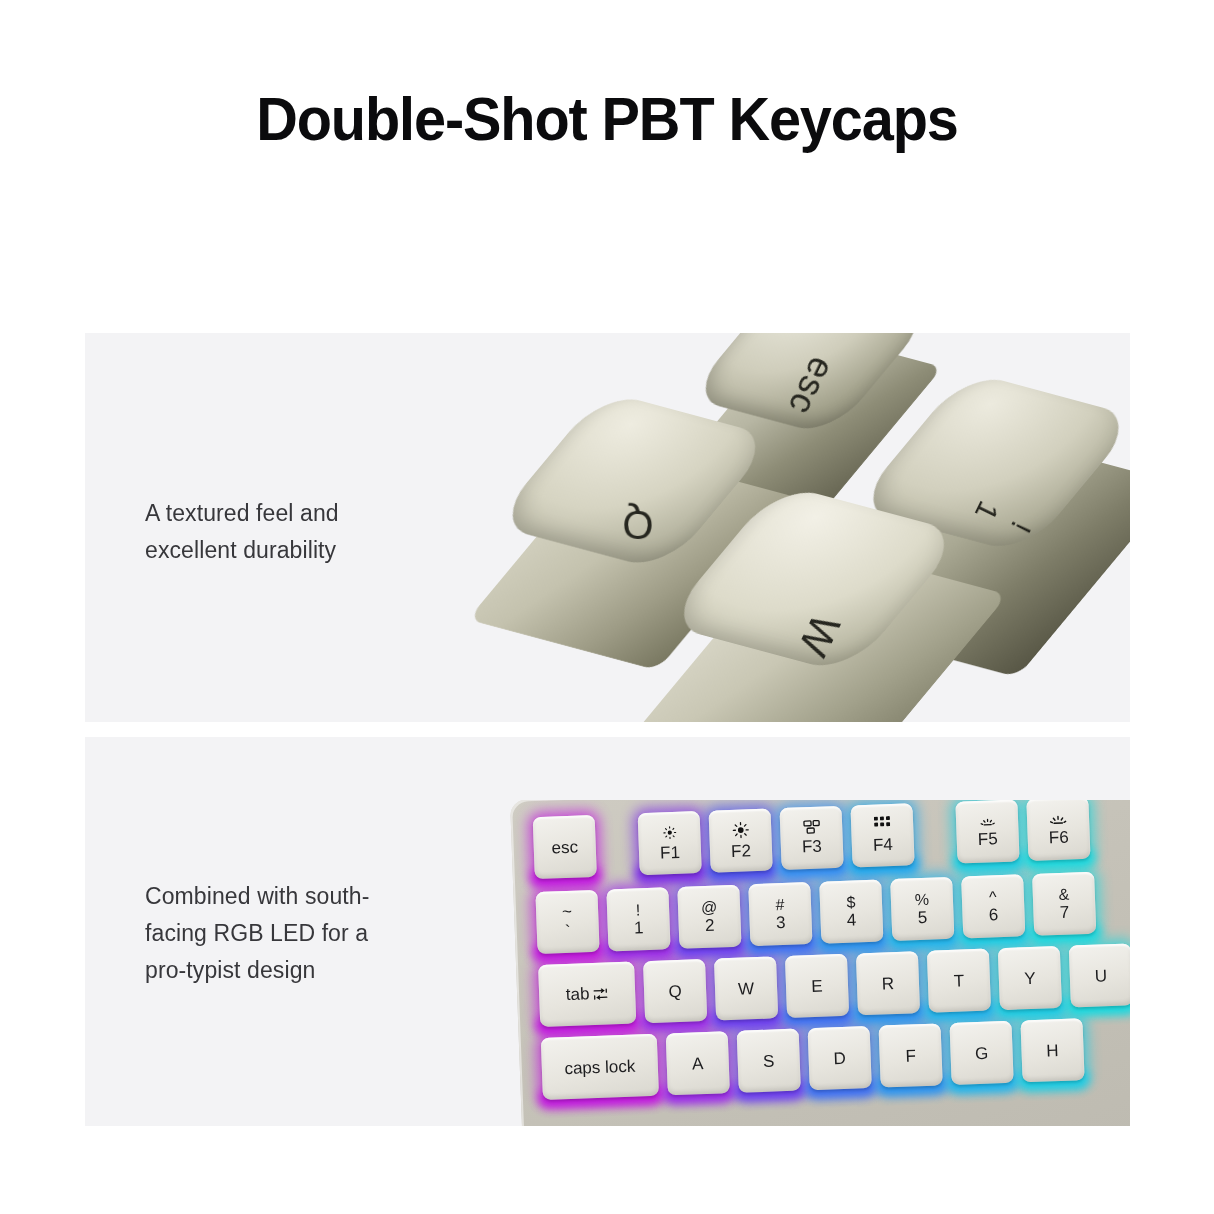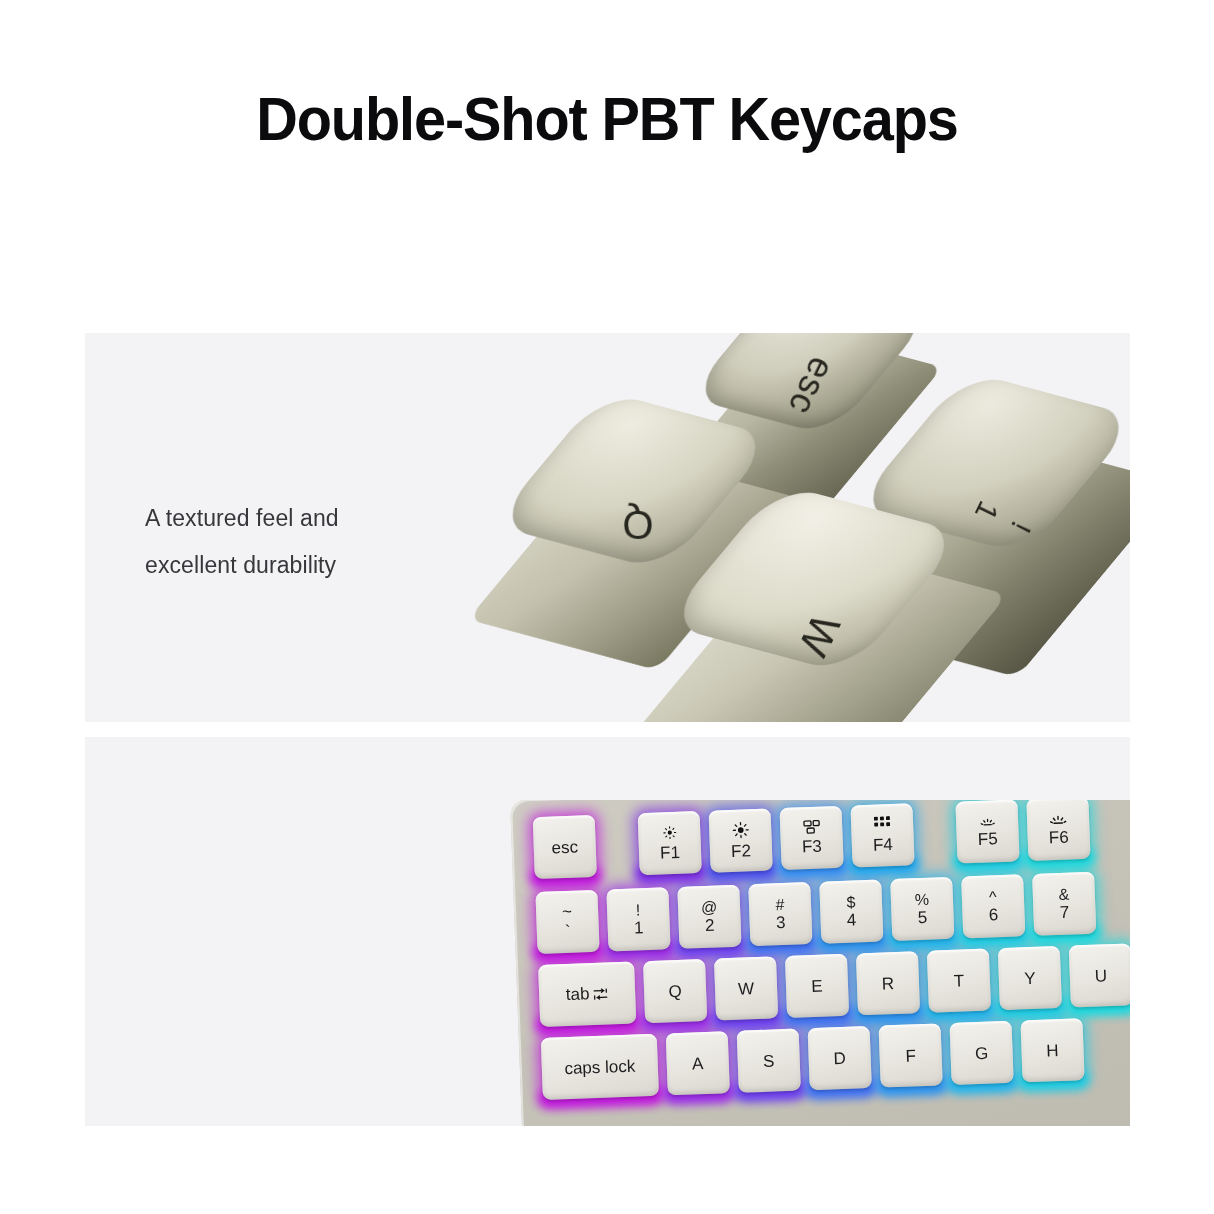--- a/index.html
+++ b/index.html
@@ -39,21 +39,21 @@
     background: #f3f3f5;
     overflow: hidden;
   }
   #panel-one  { top: 333px; height: 389px; }
   #panel-two  { top: 737px; height: 389px; }
 
   .panel-caption {
     position: absolute;
     left: 60px;
     font-size: 23px;
-    line-height: 47px;
+    line-height: 37px;
     color: #37373b;
     letter-spacing: .1px;
     white-space: pre-line;
   }
   #caption-one { top: 162px; }
   #caption-two { top: 141px; }
 
   
   .keycap-stage {
     position: absolute;
@@ -302,20 +302,23 @@
       <div class="cap-skirt"></div>
       <div class="cap-plate"></div>
       <div class="cap-legend">W</div>
     </div>
 
   </div>
 </section>
 
 <section class="panel" id="panel-two">
 
+  <div class="panel-caption" id="caption-two">Combined with south-
+facing RGB LED for a
+pro-typist design</div>
 
   <div class="keyboard-stage">
     <div class="kb-frame" id="kb-frame">
 
     <div class="kb-row fn-row">
           <div class="key gap-after" style="--glow: #c215e0;">
             <span class="key-main">esc</span>
           </div>
           <div class="key" style="--glow: #7b2ae8;">
             <span class="key-icon">

